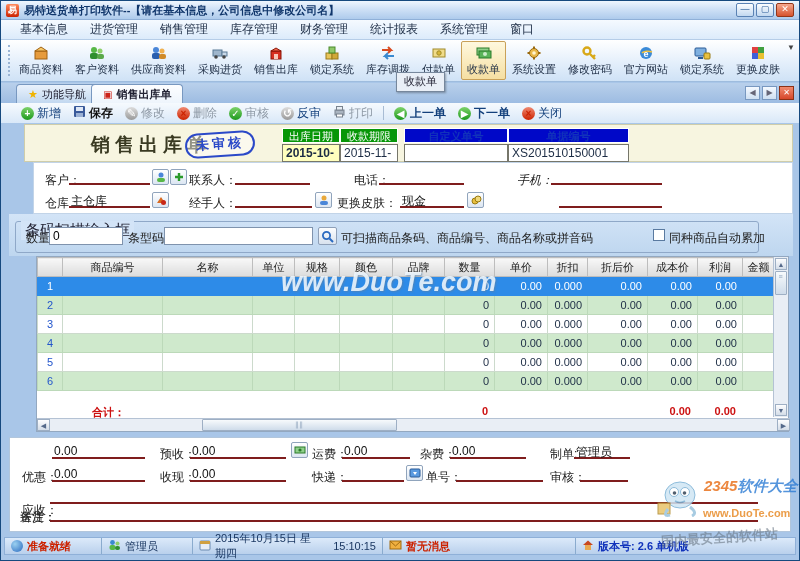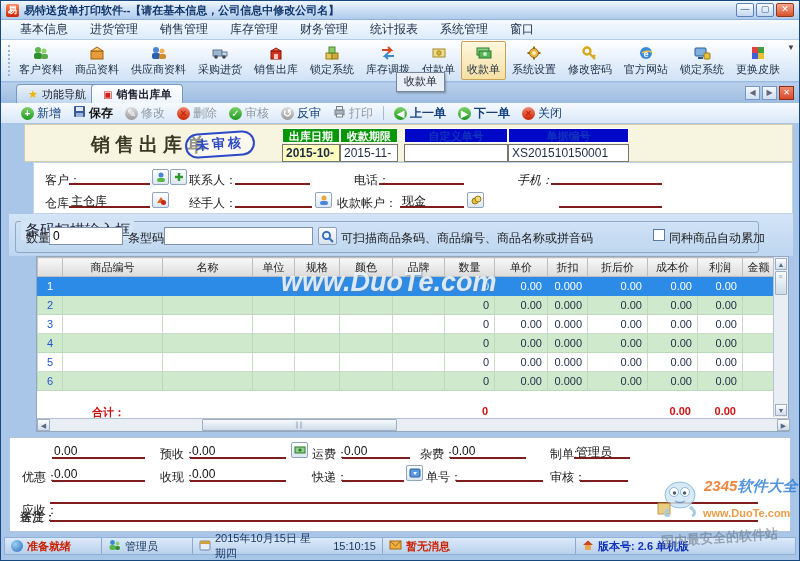--- a/index.html
+++ b/index.html
@@ -60,21 +60,21 @@
   .ci.green{background:linear-gradient(#7ed26a,#1e9a1e);}
   .ci.red{background:linear-gradient(#f08a72,#cc2200);}
   .ci.grey{background:linear-gradient(#ddd,#999);}
   .glyph{font-size:11px;line-height:13px;}
   
   .fheader{position:absolute;left:23px;top:123px;width:769px;height:38px;background:#f7f5e0;border:1px solid #cfcdaa;}
   .ftitle{position:absolute;left:66px;top:7px;font-size:19px;font-weight:bold;letter-spacing:5px;color:#3a3a22;}
   .stamp{position:absolute;left:160px;top:7px;border:2px solid #2b49c8;border-radius:13px;color:#2b49c8;
     font-weight:bold;padding:1px 9px 2px;font-size:13px;letter-spacing:3px;transform:rotate(-4deg);background:rgba(255,255,255,.45);}
   .hcol{position:absolute;top:3px;}
-  .hth{height:15px;color:#fff;font-size:11px;text-align:center;line-height:15px;border:1px solid #fff;font-weight:bold;}
+  .hth{height:15px;color:#fff;font-size:11px;text-align:center;line-height:15px;border:1px solid #fff;}
   .hth.green{background:#079607;}
   .hth.blue{background:#0008c8;}
   .hval{height:18px;border:1px solid #76766a;background:#fff;font-size:12px;line-height:16px;padding:0 3px;margin-top:1px;}
   .hval.yellow{background:#ffffbe;font-weight:bold;}
   
   .customer{position:absolute;left:32px;top:161px;width:760px;height:52px;background:#fff;border:1px solid #c2d4e8;}
   .lbl{position:absolute;color:#222;font-size:12px;white-space:nowrap;}
   .ufield{position:absolute;border-bottom:2px solid #7f1d1d;height:15px;font-size:12px;color:#111;padding:0 2px;}
   .sbtn{position:absolute;width:17px;height:16px;border:1px solid #90a4bc;border-radius:2px;
     background:linear-gradient(#ffffff,#dce6f2);display:flex;align-items:center;justify-content:center;}
@@ -149,36 +149,36 @@
     <span class="menu-item">统计报表</span>
     <span class="menu-item">系统管理</span>
     <span class="menu-item">窗口</span>
   </div>
 
   <div class="toolbar">
     <div class="grip"></div>
     <div class="titem">
       <span class="ic">
           <svg width="18" height="16">
+            <rect x="3" y="6" width="12" height="8" fill="#e79b3c" stroke="#a06010"></rect>
+            <path d="M3 6 L9 2 L15 6 Z" fill="#f6c86a" stroke="#a06010"></path>
+          </svg>
+        </span>
+      <span>商品资料</span>
+    </div>
+    <div class="titem">
+      <span class="ic">
+          <svg width="18" height="16">
             <circle cx="6" cy="5" r="3" fill="#57b847"></circle>
             <rect x="2" y="8" width="8" height="6" rx="2" fill="#2f8f2f"></rect>
             <circle cx="12" cy="6" r="2.5" fill="#8fd06a"></circle>
             <rect x="9" y="9" width="7" height="5" rx="2" fill="#5aa84a"></rect>
           </svg>
         </span>
       <span>客户资料</span>
-    </div>
-    <div class="titem">
-      <span class="ic">
-          <svg width="18" height="16">
-            <rect x="3" y="6" width="12" height="8" fill="#e79b3c" stroke="#a06010"></rect>
-            <path d="M3 6 L9 2 L15 6 Z" fill="#f6c86a" stroke="#a06010"></path>
-          </svg>
-        </span>
-      <span>商品资料</span>
     </div>
     <div class="titem">
       <span class="ic">
           <svg width="18" height="16">
             <circle cx="6" cy="5" r="3" fill="#4a86d8"></circle>
             <rect x="2" y="8" width="8" height="6" rx="2" fill="#2a5fae"></rect>
             <circle cx="12" cy="6" r="2.5" fill="#f0b050"></circle>
             <rect x="9" y="9" width="7" height="5" rx="2" fill="#d08a28"></rect>
           </svg>
         </span>
@@ -419,21 +419,21 @@
         </svg>
       </span>
     <span class="lbl" style="left:155px;top:32px;">经手人：</span>
     <span class="ufield" style="left:201px;top:30px;width:77px;"></span>
     <span class="sbtn" style="left:281px;top:29px;">
         <svg width="12" height="12">
           <circle cx="6" cy="4" r="2.5" fill="#e8a83a"></circle>
           <rect x="2" y="7" width="8" height="4" rx="2" fill="#4a86d8"></rect>
         </svg>
       </span>
-    <span class="lbl" style="left:303px;top:32px;">收款帐户：</span>
+    <span class="lbl" style="left:303px;top:32px;">更换皮肤：</span>
     <span class="ufield" style="left:366px;top:30px;width:64px;">现金</span>
     <span class="sbtn" style="left:433px;top:29px;">
         <svg width="12" height="12">
           <circle cx="5" cy="7" r="3" fill="#e8c040" stroke="#9a7a10"></circle>
           <circle cx="8" cy="5" r="3" fill="#f0d878" stroke="#9a7a10"></circle>
         </svg>
       </span>
     <span class="lbl" style="left:465px;top:32px;margin-top:32px;">开票类型：</span>
     <span class="ufield" style="left:525px;top:30px;width:103px;"></span>
   </div>

